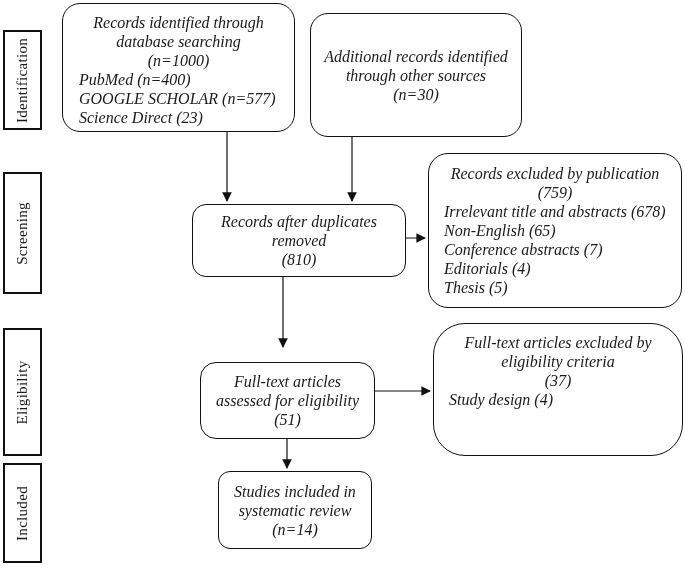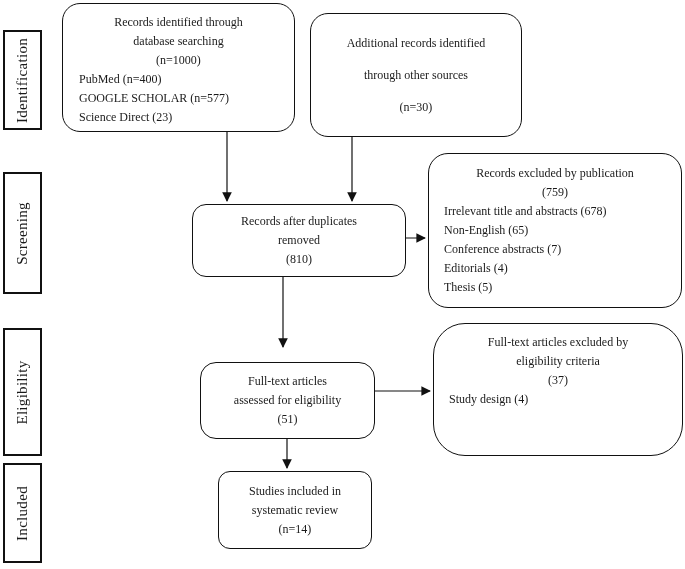--- a/index.html
+++ b/index.html
@@ -40,33 +40,34 @@
     transform: rotate(-90deg);
     white-space: nowrap;
     font-size: 15px;
     letter-spacing: 0.3px;
   }
   .flow-box {
     position: absolute;
     border: 1.6px solid #111111;
     background: #ffffff;
     box-sizing: border-box;
-    font-size: 12px;
+    font-size: 16px;
     line-height: 19px;
     z-index: 2;
     display: flex;
     flex-direction: column;
     justify-content: center;
     padding: 4px 6px;
+    font-style: italic;
   }
   .flow-box .c { text-align: center; }
   .flow-box .l { text-align: left; }
   #box-database       { left: 62px;  top: 3px;   width: 233px; height: 129px; border-radius: 18px; justify-content: flex-start; padding-top: 9px; }
   #box-database .l    { padding-left: 10px; }
-  #box-other          { left: 310px; top: 13px;  width: 212px; height: 124px; border-radius: 18px; gap: 13px; }
+  #box-other          { left: 310px; top: 13px;  width: 212px; height: 124px; border-radius: 18px; }
   #box-duplicates     { left: 192px; top: 204px; width: 214px; height: 73px;  border-radius: 14px; }
   #box-excluded-pub   { left: 428px; top: 153px; width: 254px; height: 155px; border-radius: 20px; justify-content: flex-start; padding-top: 10px; }
   #box-excluded-pub .l{ padding-left: 9px; }
   #box-fulltext       { left: 200px; top: 362px; width: 175px; height: 77px;  border-radius: 16px; }
   #box-excluded-elig  { left: 433px; top: 323px; width: 250px; height: 133px; border-radius: 32px; justify-content: flex-start; padding-top: 9px; }
   #box-excluded-elig .l{ padding-left: 9px; }
   #box-included       { left: 218px; top: 471px; width: 154px; height: 78px;  border-radius: 12px; }
   #stage-identification { top: 30px;  height: 100px; }
   #stage-screening      { top: 172px; height: 122px; }
   #stage-eligibility    { top: 328px; height: 128px; }

